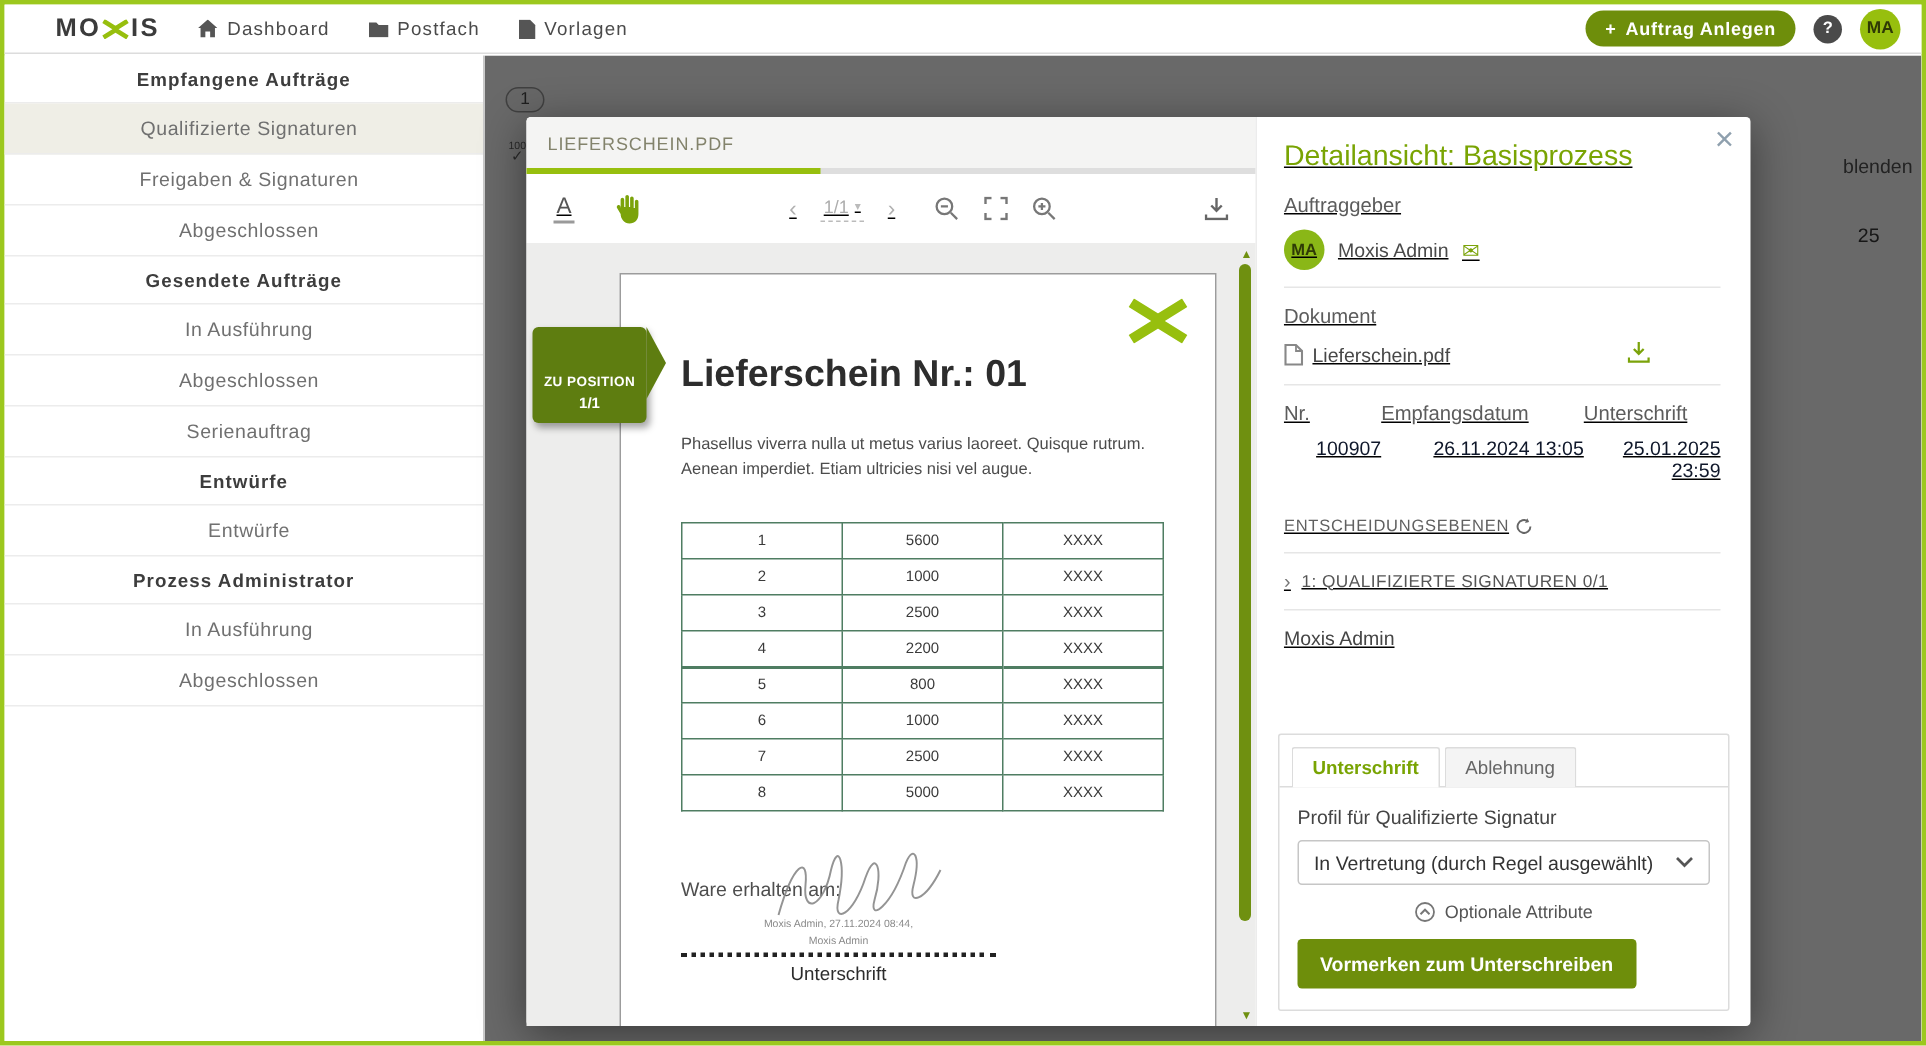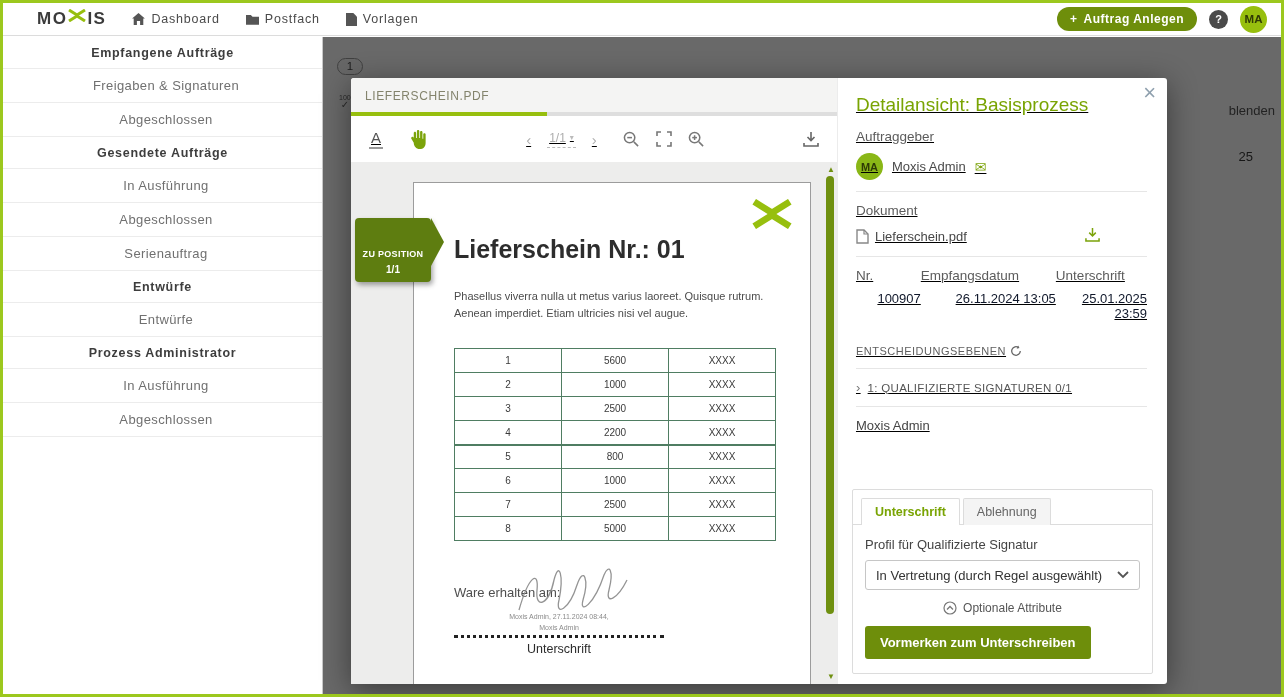--- a/index.html
+++ b/index.html
@@ -5,21 +5,21 @@
   * { margin:0; padding:0; box-sizing:border-box; }
   html,body { width:1284px; height:697px; }
   body {
     font-family:"Liberation Sans", sans-serif;
     border:3px solid #9cc81e;
     position:relative; overflow:hidden; background:#fff;
   }
   
   .topbar { height:33px; display:flex; align-items:center; padding-left:34px;
             border-bottom:1px solid #dcdcdc; background:#fff; }
-  .logo { display:flex; align-items:flex-start; font-size:17px; letter-spacing:1.5px;
+  .logo { display:flex; align-items:center; font-size:17px; letter-spacing:1.5px;
           color:#3b3b3b; font-weight:600; }
   .logo svg { margin:0 1px; }
   .menu { display:flex; margin-left:26px; gap:26px; }
   .menu-item { display:flex; align-items:center; gap:6px; font-size:12.5px;
                color:#4a4a4a; letter-spacing:0.8px; cursor:pointer; }
   .top-right { margin-left:auto; display:flex; align-items:center; gap:12px; padding-right:14px; }
   .create-btn { background:var(--button_olive,#6e8e0b); color:#fff; font-size:12px; font-weight:bold;
                 padding:5px 13px; border-radius:13px; display:flex; gap:6px; align-items:center;
                 letter-spacing:0.5px; cursor:pointer; }
   .help { width:19px; height:19px; border-radius:50%; background:#4a4a4a; color:#fff;
@@ -182,20 +182,21 @@
     </div>
     <div class="help">?</div>
     <div class="avatar">MA</div>
   </div>
 </div>
 
 <div class="shell">
 
   <div class="sidebar">
     <div class="sb-header">Empfangene Aufträge</div>
+    <div class="sb-item active">Qualifizierte Signaturen</div>
     <div class="sb-item">Freigaben &amp; Signaturen</div>
     <div class="sb-item">Abgeschlossen</div>
     <div class="sb-header">Gesendete Aufträge</div>
     <div class="sb-item">In Ausführung</div>
     <div class="sb-item">Abgeschlossen</div>
     <div class="sb-item">Serienauftrag</div>
     <div class="sb-header">Entwürfe</div>
     <div class="sb-item">Entwürfe</div>
     <div class="sb-header">Prozess Administrator</div>
     <div class="sb-item">In Ausführung</div>

